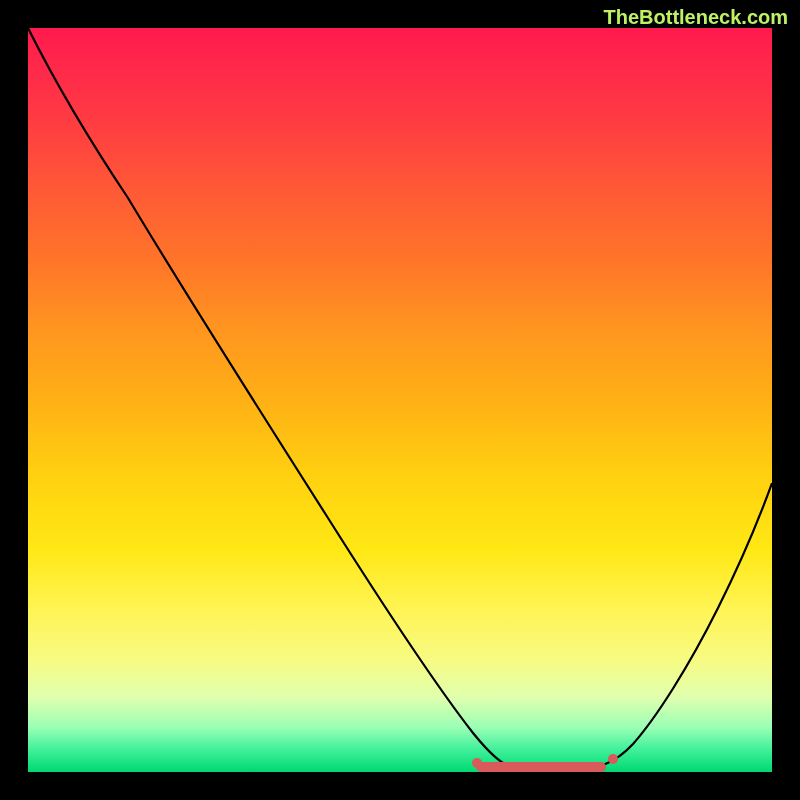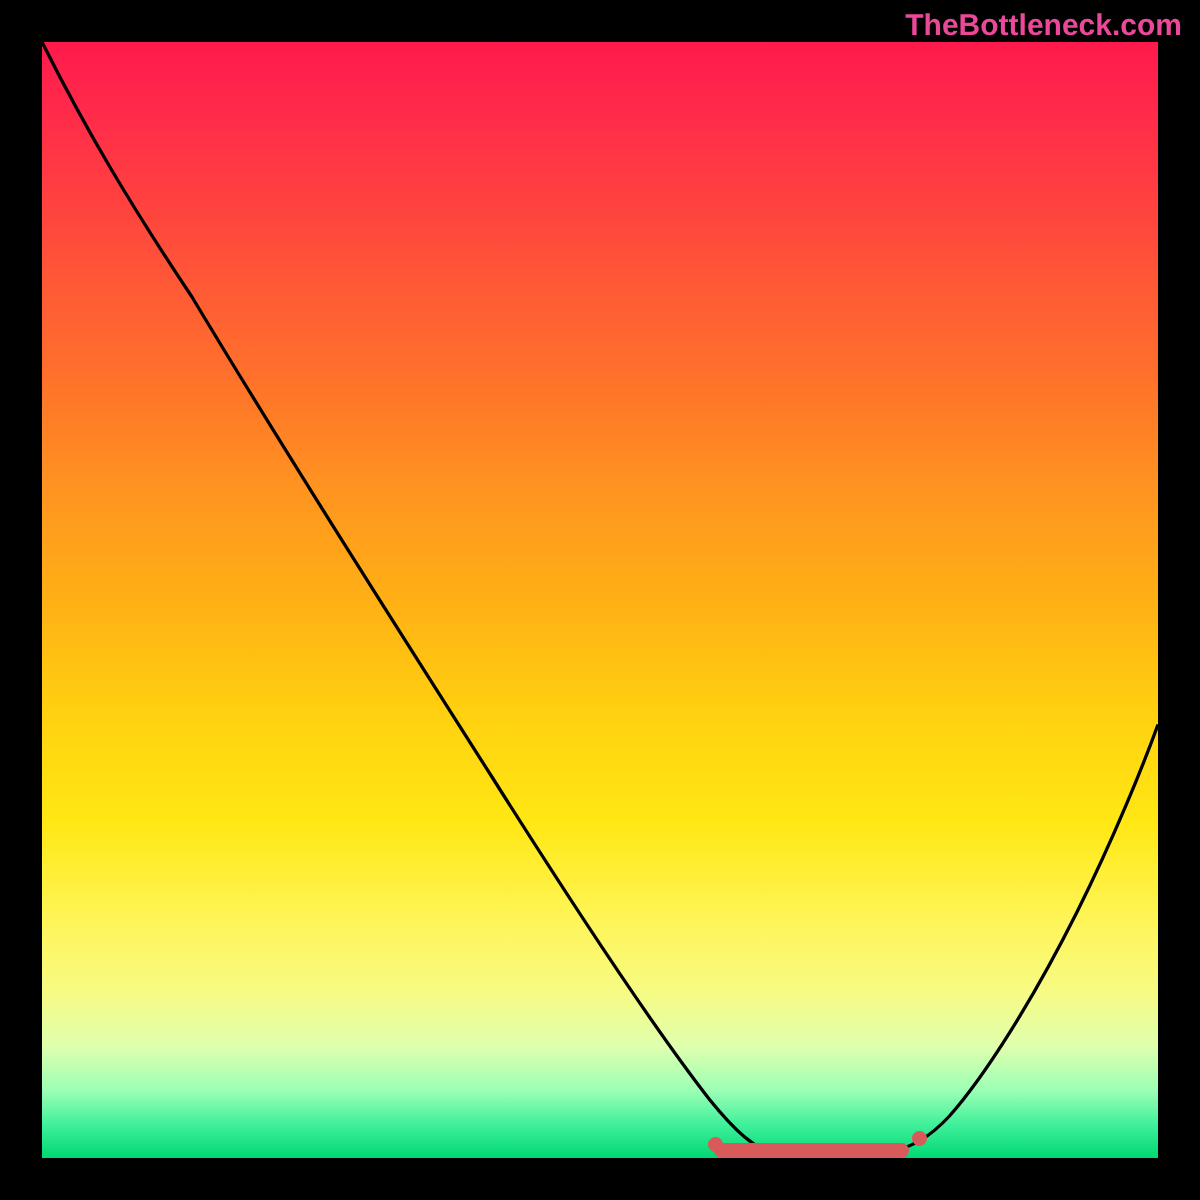--- a/index.html
+++ b/index.html
@@ -7,21 +7,21 @@
     width: 800px;
     height: 800px;
     background: #000;
     position: relative;
     font-family: Arial, sans-serif;
   }
   .watermark {
     position: absolute;
     top: 6px;
     right: 12px;
-    color: #ec4899;
+    color: #bef264;
     font-size: 20px;
     font-weight: bold;
     z-index: 10;
     text-align: center;
   }
   .plot-area {
     position: absolute;
     left: 28px;
     top: 28px;
     width: 744px;

